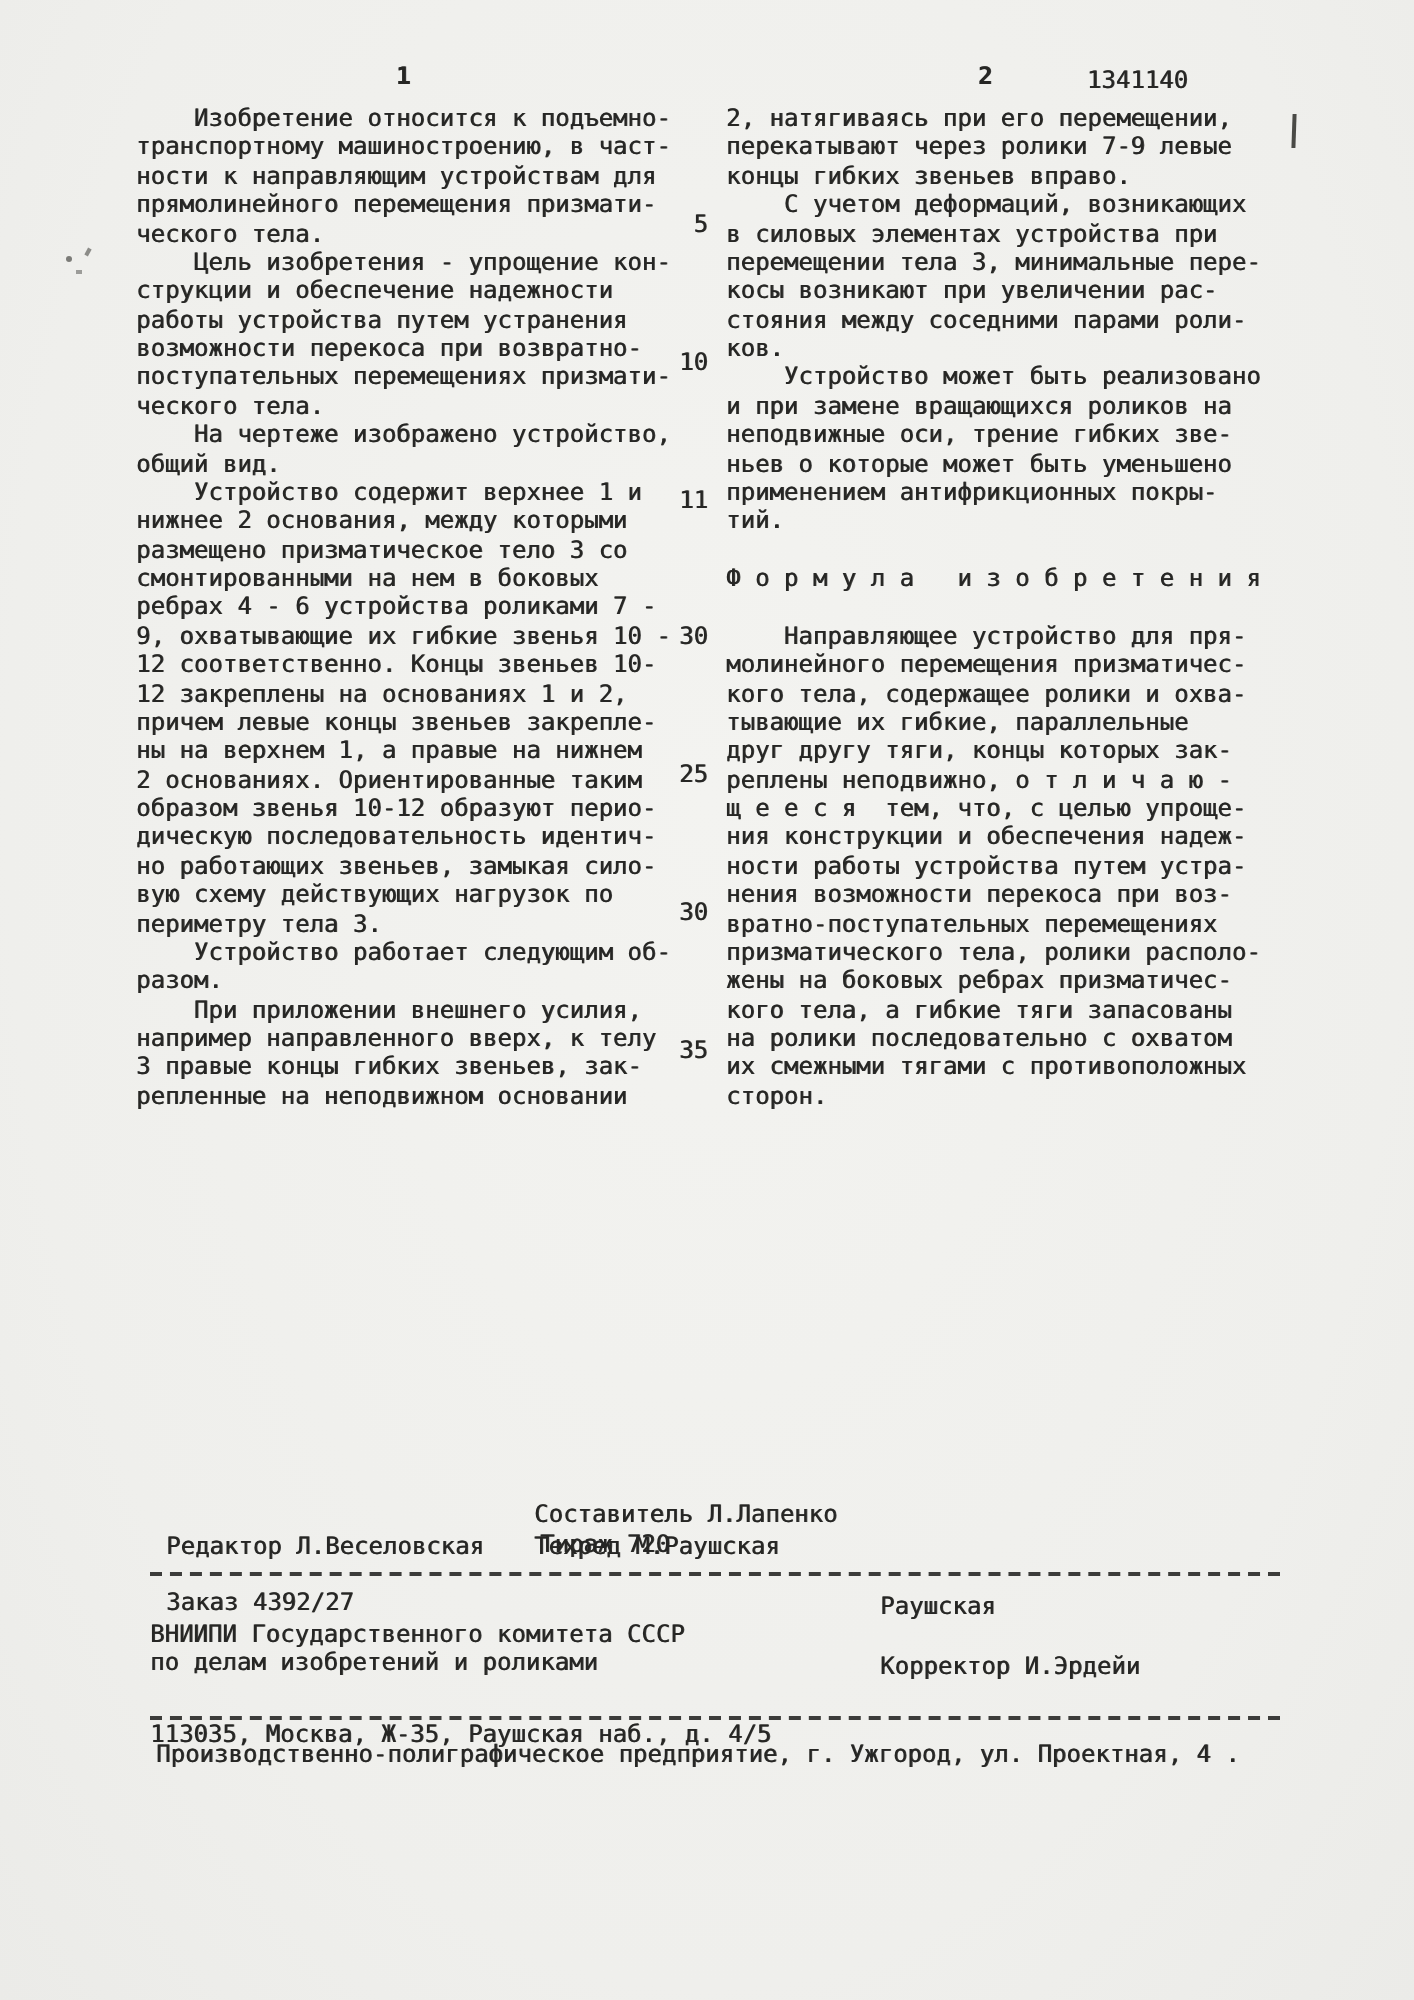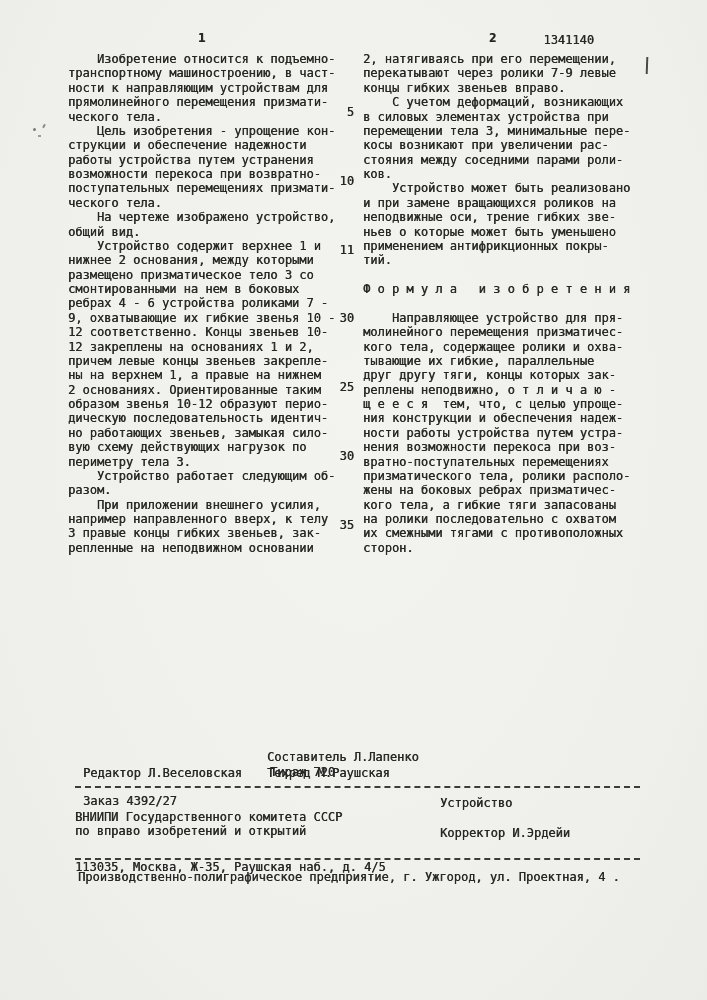--- a/index.html
+++ b/index.html
@@ -57,24 +57,24 @@
 
   <div class="f-abs ink" style="left:267px;top:750px;">Составитель Л.Лапенко</div>
   <div class="f-abs ink" style="left:83px;top:766px;">Редактор Л.Веселовская</div>
   <div class="f-abs ink" style="left:267px;top:766px;">Техред М.Раушская</div>
   <div class="f-abs ink" style="left:440px;top:812px;margin-top:14px;">Корректор И.Эрдейи</div>
 
   <div class="dash" style="top:786px;"></div>
 
   <div class="f-abs ink" style="left:83px;top:794px;">Заказ 4392/27</div>
   <div class="f-abs ink" style="left:270px;top:765px;text-align:center;">Тираж 720</div>
-  <div class="f-abs ink" style="left:440px;top:796px;">Устройство</div>
+  <div class="f-abs ink" style="left:440px;top:796px;">Раушская</div>
 
   <div class="f-center ink" style="top:810px;">ВНИИПИ Государственного комитета СССР</div>
-  <div class="f-center ink" style="top:824px;">по вправо изобретений и открытий</div>
+  <div class="f-center ink" style="top:824px;">по делам изобретений и роликами</div>
   <div class="f-center ink" style="top:838px;margin-top:22px;">113035, Москва, Ж-35, Раушская наб., д. 4/5</div>
 
   <div class="dash" style="top:858px;"></div>
 
   <div class="f-abs ink" style="left:78px;top:870px;">Производственно-полиграфическое предприятие, г. Ужгород, ул. Проектная, 4 .</div>
 
   <div class="artifact" id="art-tick"></div>
   <div class="artifact" id="art-dot1"></div>
   <div class="artifact" id="art-dot2"></div>
   <div class="artifact" id="art-dot3"></div>

